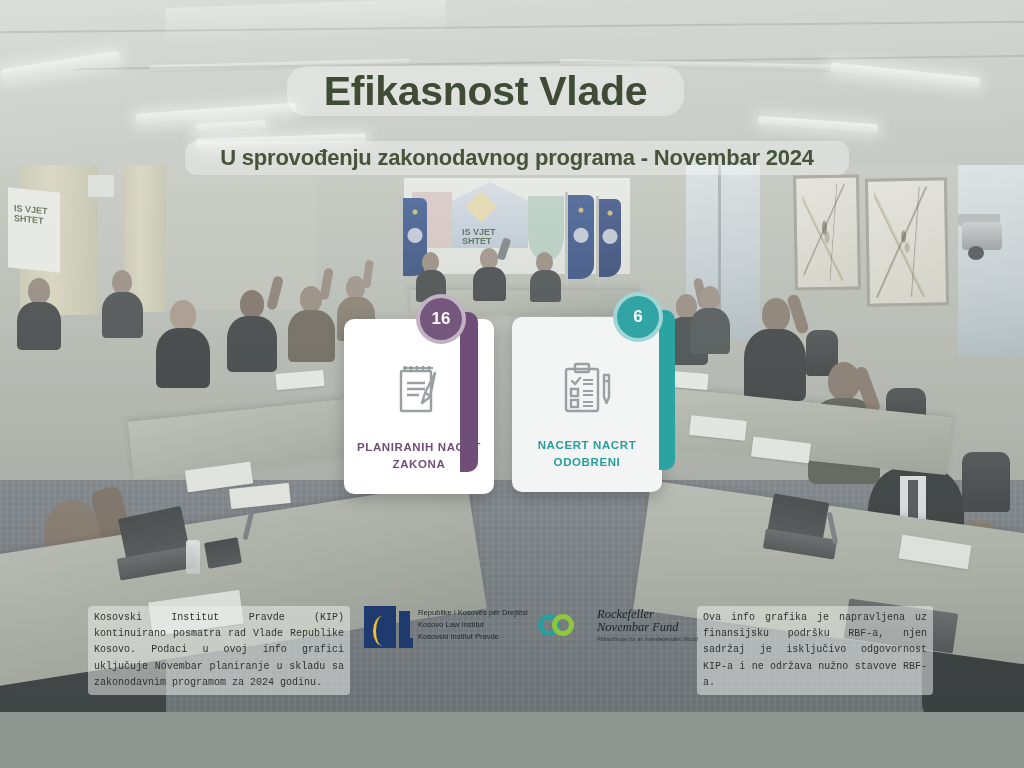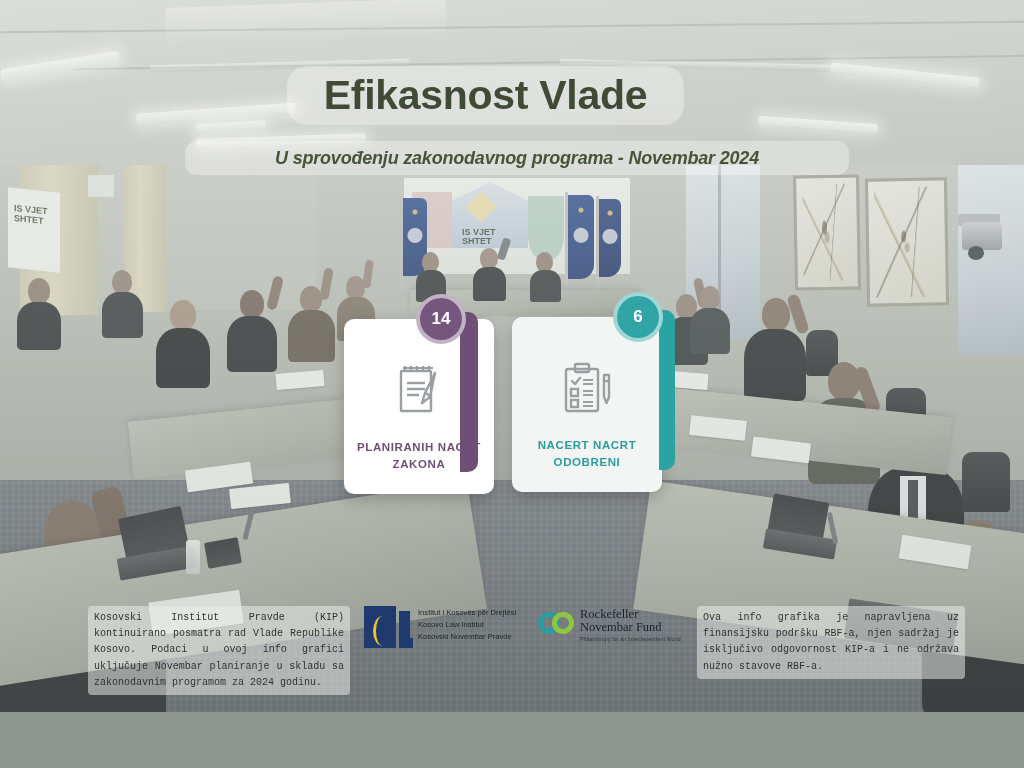--- a/index.html
+++ b/index.html
@@ -123,28 +123,28 @@
   }
 
   
   .pill {
     position: absolute;
     background: rgba(255,255,255,.34);
     border-radius: 16px;
     display: flex; align-items: center; justify-content: center;
     text-align: center;
   }
-  #title-pill { left: 287px; top: 66px; width: 397px; height: 59px; border-radius: 20px; }
+  #title-pill { left: 287px; top: 66px; width: 397px; height: 50px; border-radius: 20px; }
   #title-text {
     font-size: 41px; font-weight: 700; color: #3f4b35;
     letter-spacing: -.3px; line-height: 1;
   }
   #subtitle-pill { left: 185px; top: 141px; width: 664px; height: 34px; border-radius: 12px; }
   #subtitle-text {
-    font-size: 18px; font-weight: 700; font-style: italic; color: #46553a;
+    font-size: 22px; font-weight: 700; color: #46553a;
     letter-spacing: -.2px;
   }
   #stats-pill { left: 274px; top: 193px; width: 462px; height: 32px; border-radius: 11px; }
   #stats-text { font-size: 20px; font-weight: 400; color: #1e2320; letter-spacing: .1px; }
 
   
   .card-wrap { position: absolute; }
   .card {
     position: absolute; left: 0; top: 0;
     border-radius: 10px;
@@ -180,21 +180,21 @@
   
   .foot-note {
     position: absolute;
     background: rgba(236,239,235,.52);
     border-radius: 4px;
     padding: 4px 6px;
     font-size: 10px; line-height: 1.62;
     color: #2f3530; text-align: justify; font-family: Liberation Mono, monospace;
   }
   #note-left  { left: 88px;  top: 606px; width: 262px; }
-  #note-right { left: 697px; top: 606px; width: 268px; text-align: justify; }
+  #note-right { left: 697px; top: 606px; width: 236px; text-align: justify; }
 
   .logo-kli { position: absolute; left: 364px; top: 602px; display: flex; align-items: center; gap: 6px; }
   .kli-mark { position: relative; width: 48px; height: 46px; }
   .kli-sq {
     position: absolute; left: 0; top: 4px; width: 32px; height: 42px;
     background: #1f3a6e;
   }
   .kli-arc {
     position: absolute; left: 9px; top: 14px; width: 16px; height: 30px;
     border-left: 3px solid #f0c02a;
@@ -203,21 +203,21 @@
   .kli-l {
     position: absolute; left: 35px; top: 9px; width: 11px; height: 37px;
     background: #1f3a6e;
   }
   .kli-l-foot {
     position: absolute; left: 35px; top: 36px; width: 14px; height: 10px;
     background: #1f3a6e;
   }
   .kli-text { font-size: 7.6px; line-height: 1.55; color: #22282a; font-weight: 400; }
 
-  .logo-rbf { position: absolute; left: 538px; top: 608px; display: flex; gap: 4px; }
+  .logo-rbf { position: absolute; left: 538px; top: 608px; display: flex; align-items: center; gap: 21px; font-style: italic; }
   .rbf-mark { position: relative; width: 38px; height: 30px; }
   .rbf-ring {
     position: absolute; width: 22px; height: 22px; border-radius: 50%;
     border: 5px solid #2b9d9d; top: 4px;
   }
   .rbf-ring.r2 { left: 14px; border-color: #8ec63f; }
   .rbf-ring.r1 { left: 0; }
   .rbf-t1 { font-size: 12.5px; line-height: 1.02; color: #1c2228; font-family: "Liberation Serif", serif; }
   .rbf-t2 { font-size: 5.2px; color: #2b3238; margin-top: 2px; letter-spacing: .15px; }
 
@@ -427,21 +427,21 @@
           <path d="M10 8 V3 M16 8 V3 M22 8 V3 M28 8 V3 M34 8 V3"></path>
           <path d="M8 5 h30" stroke-width="2"></path>
           <path d="M12 20 h18 M12 26 h18 M12 32 h12"></path>
           <path d="M40 10 L30 30 L27 40 L35 34 Z" stroke-linejoin="round"></path>
           <path d="M31 30 L36 34"></path>
         </svg>
       </span>
       <div class="card-label" style="color:#6f4f78;">PLANIRANIH NACRT ZAKONA</div>
     </div>
     <div class="card-accent" id="card1-accent"></div>
-    <div class="badge" id="card1-badge">14</div>
+    <div class="badge" id="card1-badge">16</div>
   </div>
 
   <div class="card-wrap" id="card2-wrap">
     <div class="card" id="card2">
       <span class="card-icon">
         <svg width="52" height="54" viewBox="0 0 52 54" fill="none" stroke="#9aa0a2" stroke-width="2.4">
           <rect x="5" y="8" width="32" height="42" rx="2"></rect>
           <rect x="14" y="3" width="14" height="8" rx="1.5"></rect>
           <path d="M11 20 l3 3 l5 -6" stroke-linecap="round" stroke-linejoin="round"></path>
           <rect x="10" y="28" width="7" height="7"></rect>
@@ -462,23 +462,23 @@
   <div class="foot-note" id="note-right">Ova info grafika je napravljena uz finansijsku podršku RBF-a, njen sadržaj je isključivo odgovornost KIP-a i ne održava nužno stavove RBF-a.</div>
 
   <div class="logo-kli">
     <div class="kli-mark">
       <div class="kli-sq"></div>
       <div class="kli-arc"></div>
       <div class="kli-l"></div>
       <div class="kli-l-foot"></div>
     </div>
     <div class="kli-text">
-      <div>Institut i Kosovës për Drejtësi</div>
+      <div>Republike i Kosovës për Drejtësi</div>
       <div>Kosovo Law Institut</div>
-      <div>Kosovski Novembar Pravde</div>
+      <div>Kosovski Institut Pravde</div>
     </div>
   </div>
 
   <div class="logo-rbf">
     <div class="rbf-mark">
       <div class="rbf-ring r1"></div>
       <div class="rbf-ring r2"></div>
     </div>
     <div>
       <div class="rbf-t1">Rockefeller</div>

